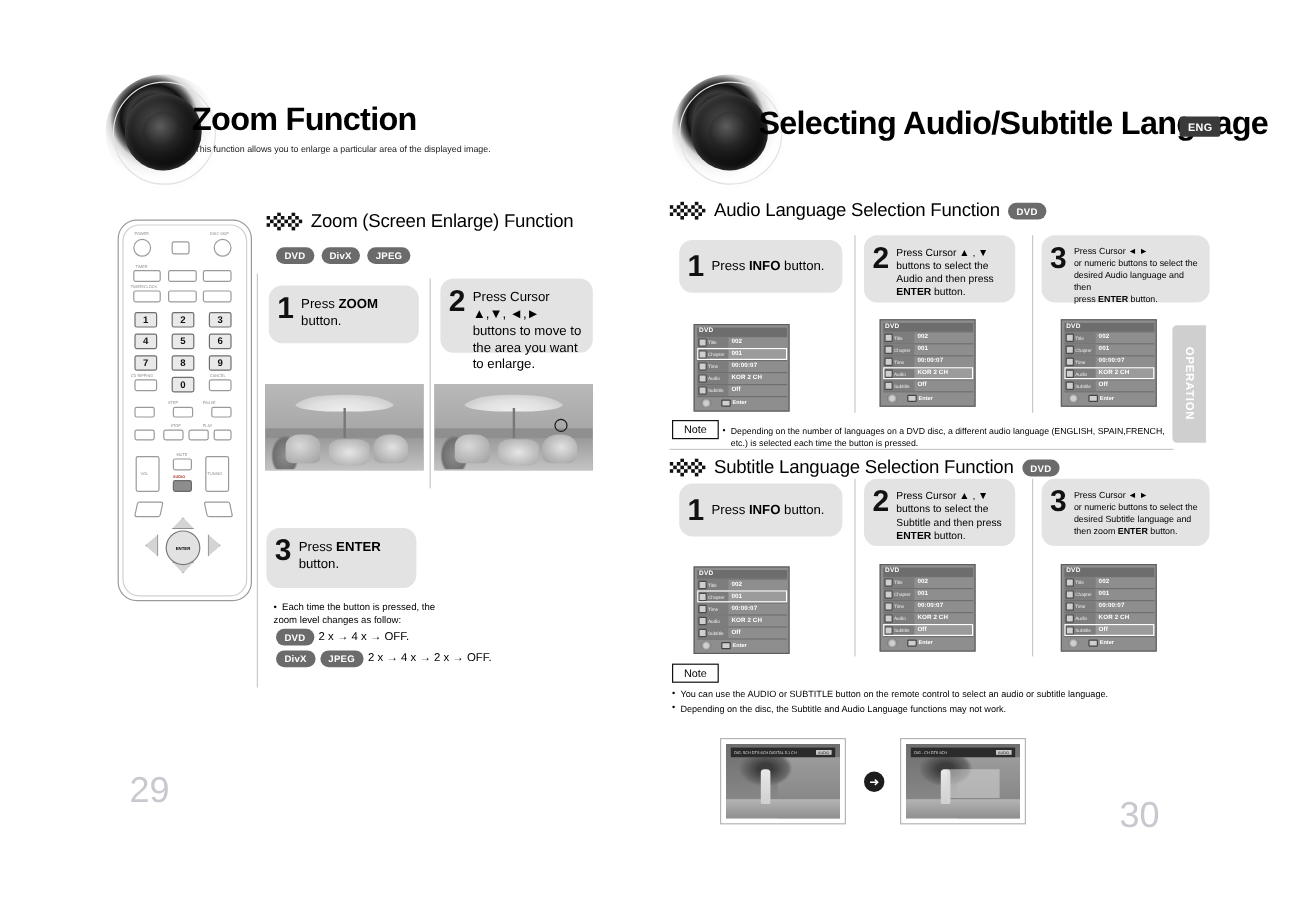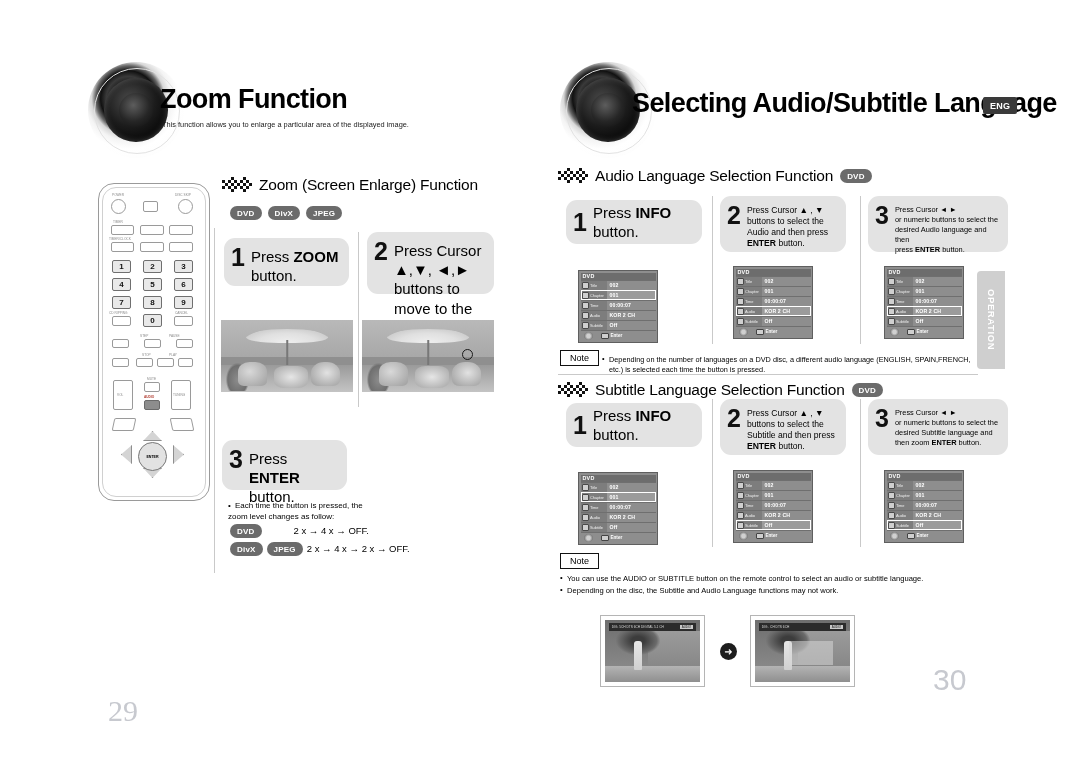--- a/index.html
+++ b/index.html
@@ -90,21 +90,21 @@
     border-radius: 11px;
     display: flex;
     align-items: flex-start;
     padding: 7px 8px 7px 7px;
   }
   .step-num {
     font-size: 25px; font-weight: bold; line-height: 1;
     margin-right: 6px; flex: none;
     color: #111;
   }
-  .step-txt { font-size: 15px; line-height: 1.28; padding-top: 2px; }
+  .step-txt { font-size: 11px; line-height: 1.28; padding-top: 2px; }
   .step-txt b { font-weight: bold; }
 
   
   .tv-shot {
     position: absolute;
     background: #9d9d9d;
     overflow: hidden;
   }
   .tv-sky { position: absolute; left: 0; top: 0; right: 0; height: 52%; background: linear-gradient(#b9b9b9, #a8a8a8); }
   .tv-sea { position: absolute; left: 0; top: 52%; right: 0; height: 10%; background: #8f8f8f; }
@@ -393,29 +393,29 @@
     </div>
   </div>
 
   <div class="bullet-block" style="left:228px; top:500px; width:190px;">
     <div class="b1">Each time the button is pressed, the</div>
     <div>zoom level changes as follow:</div>
   </div>
 
   <div class="zoomseq" style="left:230px; top:524px;">
     <span class="pill">DVD</span>
-    <span style="margin-left:28px;">2 x → 4 x → OFF.</span>
+    <span style="">2 x → 4 x → OFF.</span>
   </div>
   <div class="zoomseq" style="left:230px; top:542px;">
     <span class="pill">DivX</span>
     <span class="pill">JPEG</span>
     <span>2 x → 4 x → 2 x → OFF.</span>
   </div>
 
-  <div class="pagenum" style="left:108px; top:694px;font-family:Liberation Serif, serif;">29</div>
+  <div class="pagenum" style="left:108px; top:642px;">29</div>
 </div>
 
 <div class="page page-right">
 
   <div class="speaker" style="left:20px; top:62px;">
     <div class="speaker-ring"></div>
   </div>
 
   <div class="main-title" style="left:92px; top:88px;">Selecting Audio/Subtitle Language</div>
   <div class="eng-badge" style="left:443px; top:97px;">ENG</div>

